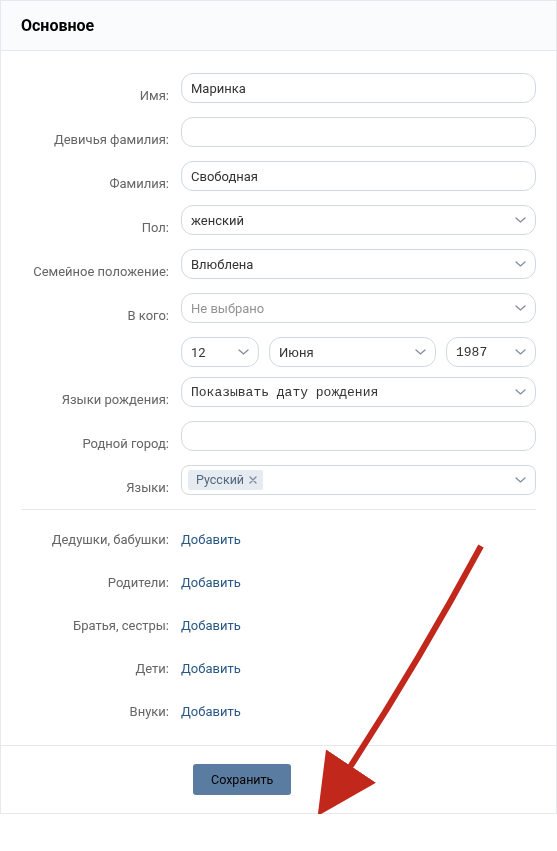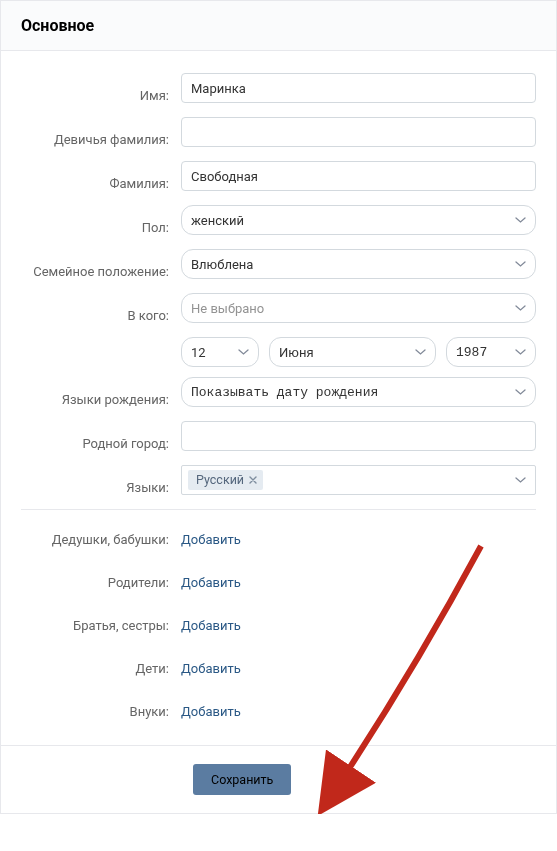--- a/index.html
+++ b/index.html
@@ -45,21 +45,21 @@
       flex-shrink: 0;
     }
     .form-control {
       flex: 1;
       min-width: 0;
     }
     .input-text {
       width: 100%;
       height: 30px;
       border: 1px solid #d3d9de;
-      border-radius: 4px;
+      border-radius: 12px;
       padding: 0 9px;
       font-size: 13px;
       color: #333;
       background: #fff;
       font-family: inherit;
     }
     .select-wrap {
       position: relative;
       width: 100%;
     }
@@ -98,21 +98,21 @@
     .date-row .select-wrap:nth-child(2) { flex: 1; }
     .date-row .select-wrap:nth-child(3) { flex: 0 0 90px; font-family: Liberation Mono, monospace; }
     .dob-visibility {
       margin-top: 10px;
       font-family: Liberation Mono, monospace;
     }
     .tags-input {
       width: 100%;
       min-height: 30px;
       border: 1px solid #d3d9de;
-      border-radius: 2px;
+      border-radius: 8px;
       padding: 3px 28px 3px 5px;
       background: #fff;
       display: flex;
       align-items: center;
       flex-wrap: wrap;
       position: relative;
       cursor: pointer;
     }
     .tag {
       display: inline-flex;

